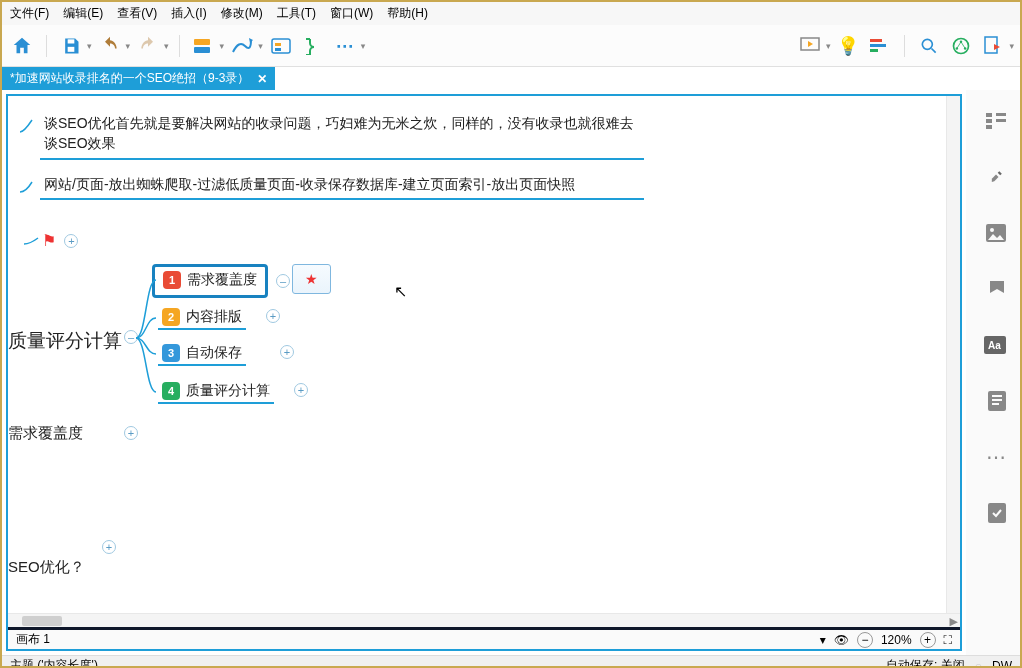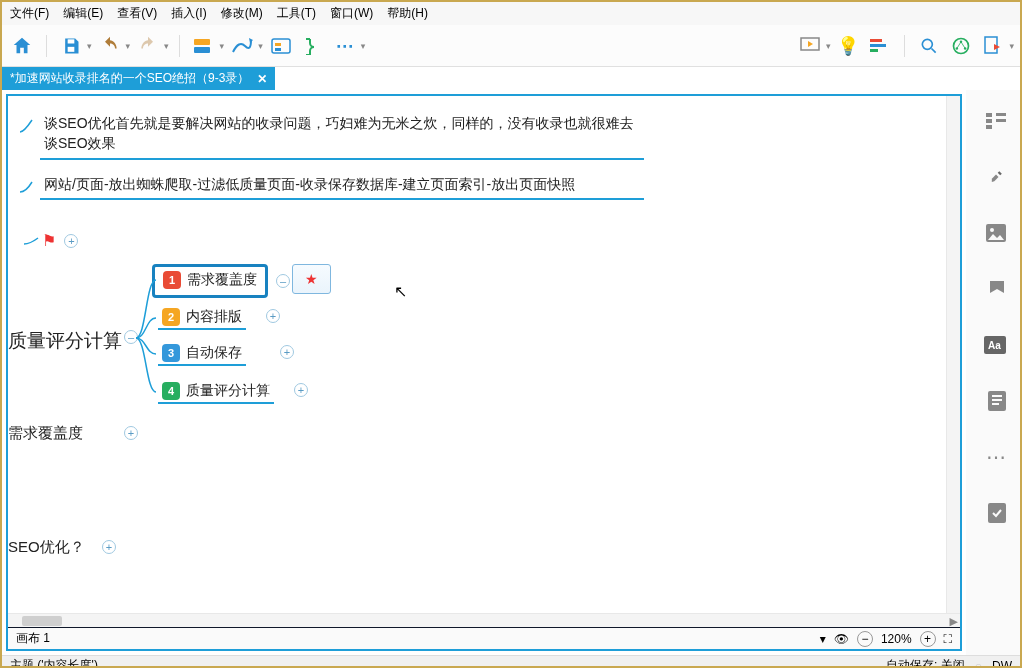--- a/index.html
+++ b/index.html
@@ -26,21 +26,21 @@
 .sub { border-bottom: 2px solid #1e9ed8; padding: 2px 4px 2px 4px; display: flex; align-items: center; gap: 6px; }
 .numbadge { display: inline-flex; width: 18px; height: 18px; border-radius: 4px; color: #fff; font-size: 11px; align-items: center; justify-content: center; font-weight: bold; }
 .n1 { background: #e94b35; } .n2 { background: #f5a623; } .n3 { background: #3498db; } .n4 { background: #27ae60; }
 .callout { position: absolute; background: linear-gradient(#f6fbff,#eaf4fc); border: 1px solid #7fb7df; border-radius: 3px; padding: 6px 12px; font-size: 14px; color: #4a4a4a; display: flex; align-items: center; gap: 6px; }
 .star { color: #e33; font-size: 14px; }
 .flag { color: #e33; font-size: 16px; }
 .plus { display:inline-flex; width:14px; height:14px; border:1px solid #9fc8e0; border-radius:50%; align-items:center; justify-content:center; font-size:11px; color:#5a9bc4; background:#fff; }
 .minus { display:inline-flex; width:14px; height:14px; border:1px solid #9fc8e0; border-radius:50%; align-items:center; justify-content:center; font-size:11px; color:#5a9bc4; background:#fff; }
 svg.link { position:absolute; pointer-events:none; }
 
-.bottombar { position:absolute; left:0; right:0; bottom:0; height:22px; border-top:1px solid #0f172a; display:flex; align-items:center; font-size:12px; padding:0 8px; gap:8px; background:#fafafa; }
+.bottombar { position:absolute; left:0; right:0; bottom:0; height:22px; border-top:3px solid #0f172a; display:flex; align-items:center; font-size:12px; padding:0 8px; gap:8px; background:#fafafa; }
 .bottombar .spacer { flex:1; }
 .statusbar { height: 20px; background:#f0f0f0; display:flex; align-items:center; font-size:12px; padding:0 8px; gap:10px; border-top:1px solid #ddd; }
 .statusbar .spacer { flex:1; }
 .scroll-h { position:absolute; left:0; right:0; bottom:22px; height:14px; background:#f4f4f4; border-top:1px solid #e8e8e8; }
 .scroll-h .thumb { position:absolute; left:14px; top:2px; height:10px; width:40px; background:#cfcfcf; border-radius:2px; }
 .scroll-h .rarr { position:absolute; right:2px; top:1px; font-size:11px; color:#888; }
 .scroll-v { position:absolute; right:0; top:0; bottom:36px; width:14px; background:#f4f4f4; border-left:1px solid #e8e8e8; }
 .cursor { position:absolute; font-size:16px; color:#000; pointer-events:none; }
 </style>
 </head>
@@ -198,21 +198,21 @@
 
       <div class="node sub" style="left:150px; top:284px">
         <span class="numbadge n4">4</span>
         <span>质量评分计算</span>
       </div>
       <span class="plus" style="position:absolute; left:286px; top:287px">+</span>
 
       <div class="node" style="left:0px; top:328px; font-size:15px"><span>需求覆盖度</span></div>
       <span class="plus" style="position:absolute; left:116px; top:330px">+</span>
 
-      <div class="node" style="left:0px; top:442px; font-size:15px"><span>SEO优化？</span></div>
+      <div class="node" style="left:0px; top:462px; font-size:15px"><span>SEO优化？</span></div>
       <span class="plus" style="position:absolute; left:94px; top:444px">+</span>
 
       <div class="callout" style="left:284px; top:168px">
         <span class="star">★</span>
       </div>
 
       <svg class="link" style="left:0;top:0" width="300" height="320">
         <path d="M 12 36 Q 16 36 24 24" fill="none" stroke="#1e9ed8" stroke-width="1.5"></path>
         <path d="M 12 96 Q 18 96 24 86" fill="none" stroke="#1e9ed8" stroke-width="1.5"></path>
         <path d="M 16 148 Q 22 148 30 142" fill="none" stroke="#1e9ed8" stroke-width="1.5"></path>

